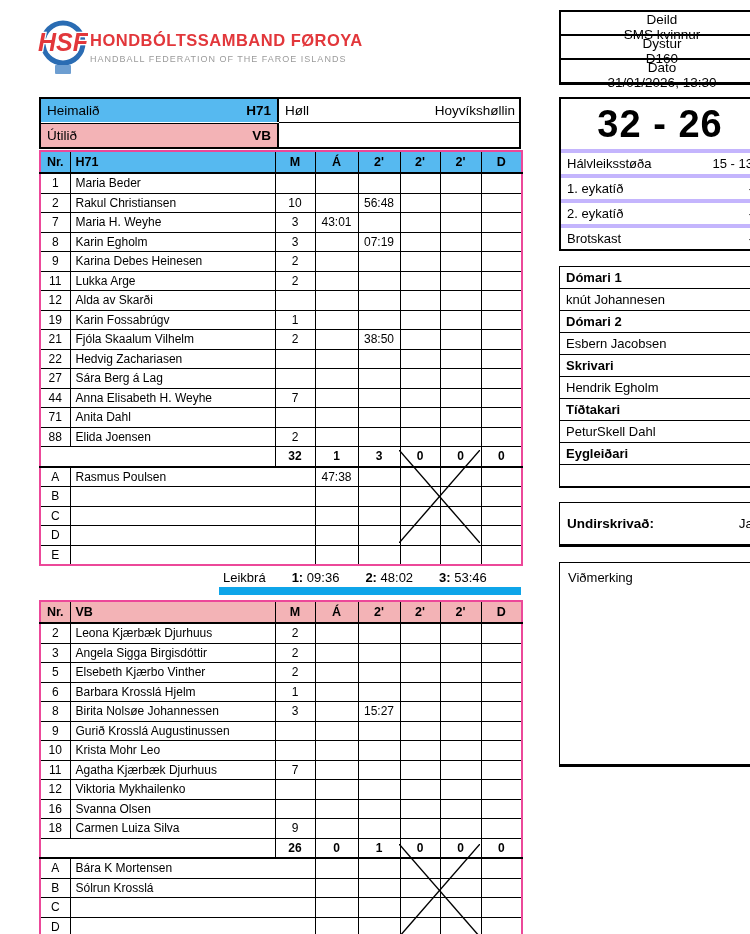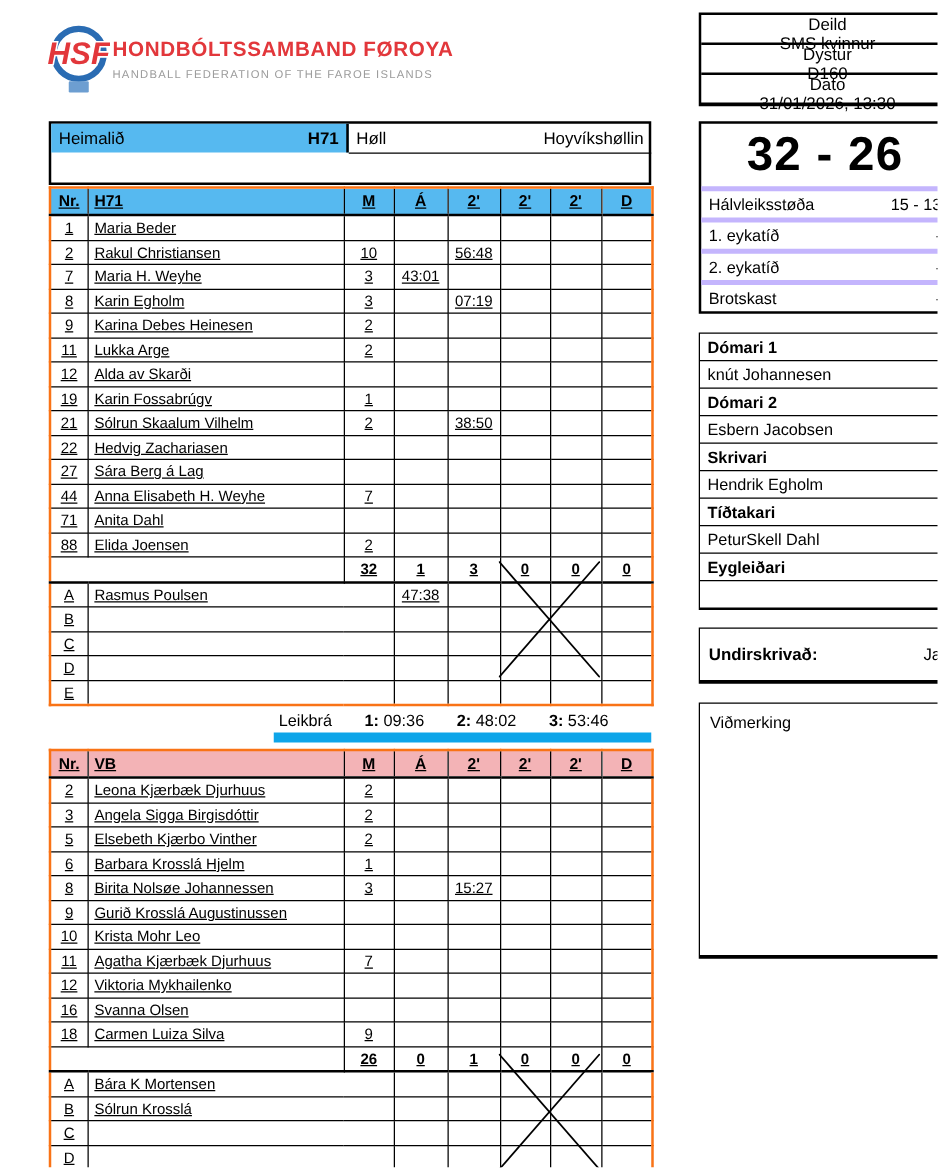--- a/index.html
+++ b/index.html
@@ -21,21 +21,21 @@
 
   .teams-block { display:grid; grid-template-columns:238px 242px; border:2px solid #000; }
   .team-cell { display:flex; justify-content:space-between; align-items:center; height:23px; padding:0 6px; font-size:13.5px; border-right:2px solid #000; }
   .team-cell.home { background:var(--home,#56b9f0); }
   .team-cell.away { background:var(--away,#f3b3b6); border-top:1px solid #000; }
   .team-cell b { font-weight:bold; }
   .hall-cell { display:flex; justify-content:space-between; align-items:center; height:23px; padding:0 6px; font-size:13.5px; border-bottom:1px solid #000; }
   .hall-cell.empty { border-bottom:none; }
 
   .table-wrap { position:relative; margin-top:1px; }
-  table.roster { border-collapse:collapse; table-layout:fixed; width:482px; border:2px solid #f97316;text-decoration:underline; }
+  table.roster { border-collapse:collapse; table-layout:fixed; width:482px; border:2px solid #ec4899; }
   .roster th, .roster td { border:1px solid #000; height:18.5px; font-size:12px; padding:0 2px; overflow:hidden; white-space:nowrap; line-height:1; }
   .roster th { height:20px; font-size:12.5px; font-weight:bold; border-bottom:2px solid #000; text-align:center; }
   .roster th.name-col { text-align:left; padding-left:5px; }
   [data-roster="h71"] th { background:var(--home,#56b9f0); }
   [data-roster="vb"] th { background:var(--away,#f3b3b6); }
   .roster td.num { text-align:center; }
   .roster td.name-cell { text-align:left; padding-left:5px; }
   .roster tr.totals-row td { font-weight:bold; }
   .roster tr.off-first td { border-top:2px solid #000; }
 
@@ -98,20 +98,24 @@
   <div class="left-col">
 
     <div class="teams-block">
       <div class="team-cell home">
         <span>Heimalið</span>
         <b>H71</b>
       </div>
       <div class="hall-cell">
         <span>Høll</span>
         <span>Hoyvíkshøllin</span>
+      </div>
+      <div class="team-cell away">
+        <span>Útilið</span>
+        <b>VB</b>
       </div>
       <div class="hall-cell empty"></div>
     </div>
 
     <div class="table-wrap">
       <table class="roster" data-roster="h71">
         <colgroup>
           <col style="width:30px">
             <col style="width:205px">
             <col style="width:40px">
@@ -209,21 +213,21 @@
               <td class="name-cell">Karin Fossabrúgv</td>
               <td class="num">1</td>
               <td class="num"></td>
               <td class="num"></td>
               <td class="num"></td>
               <td class="num"></td>
               <td class="num"></td>
             </tr>
             <tr>
               <td class="num">21</td>
-              <td class="name-cell">Sólrun Skaalum Vilhelm</td>
+              <td class="name-cell">Fjóla Skaalum Vilhelm</td>
               <td class="num">2</td>
               <td class="num"></td>
               <td class="num">38:50</td>
               <td class="num"></td>
               <td class="num"></td>
               <td class="num"></td>
             </tr>
             <tr>
               <td class="num">22</td>
               <td class="name-cell">Hedvig Zachariasen</td>

